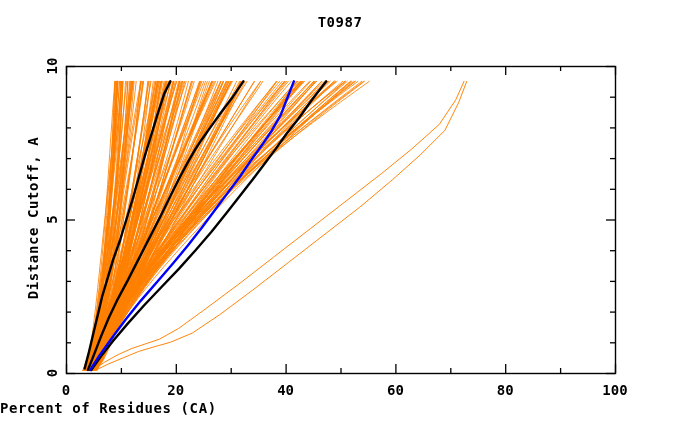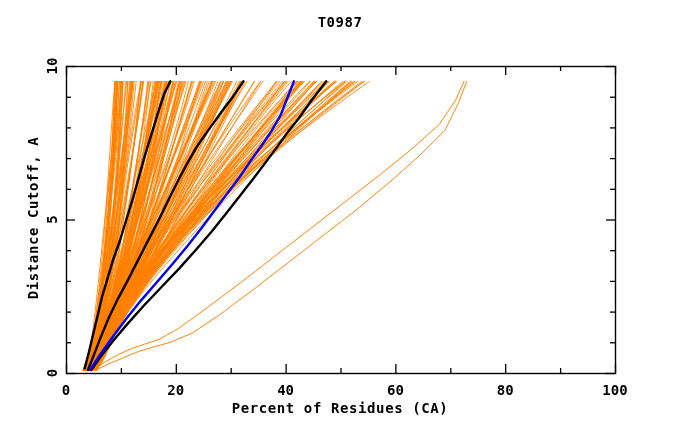--- a/index.html
+++ b/index.html
@@ -30,21 +30,20 @@
     font-size: 14px;
     font-weight: bold;
     letter-spacing: 0.5px;
     font-family: "DejaVu Sans Mono", "Liberation Mono", monospace;
   }
   #xlabel {
     position: absolute;
     left: 0;
     top: 400px;
     width: 680px;
-    text-align: center;
     font-size: 14px;
     font-weight: bold;
     letter-spacing: 0.6px;
     font-family: "DejaVu Sans Mono", "Liberation Mono", monospace;
   }
   #ylabel {
     position: absolute;
     left: -97px;
     top: 210px;
     width: 260px;

